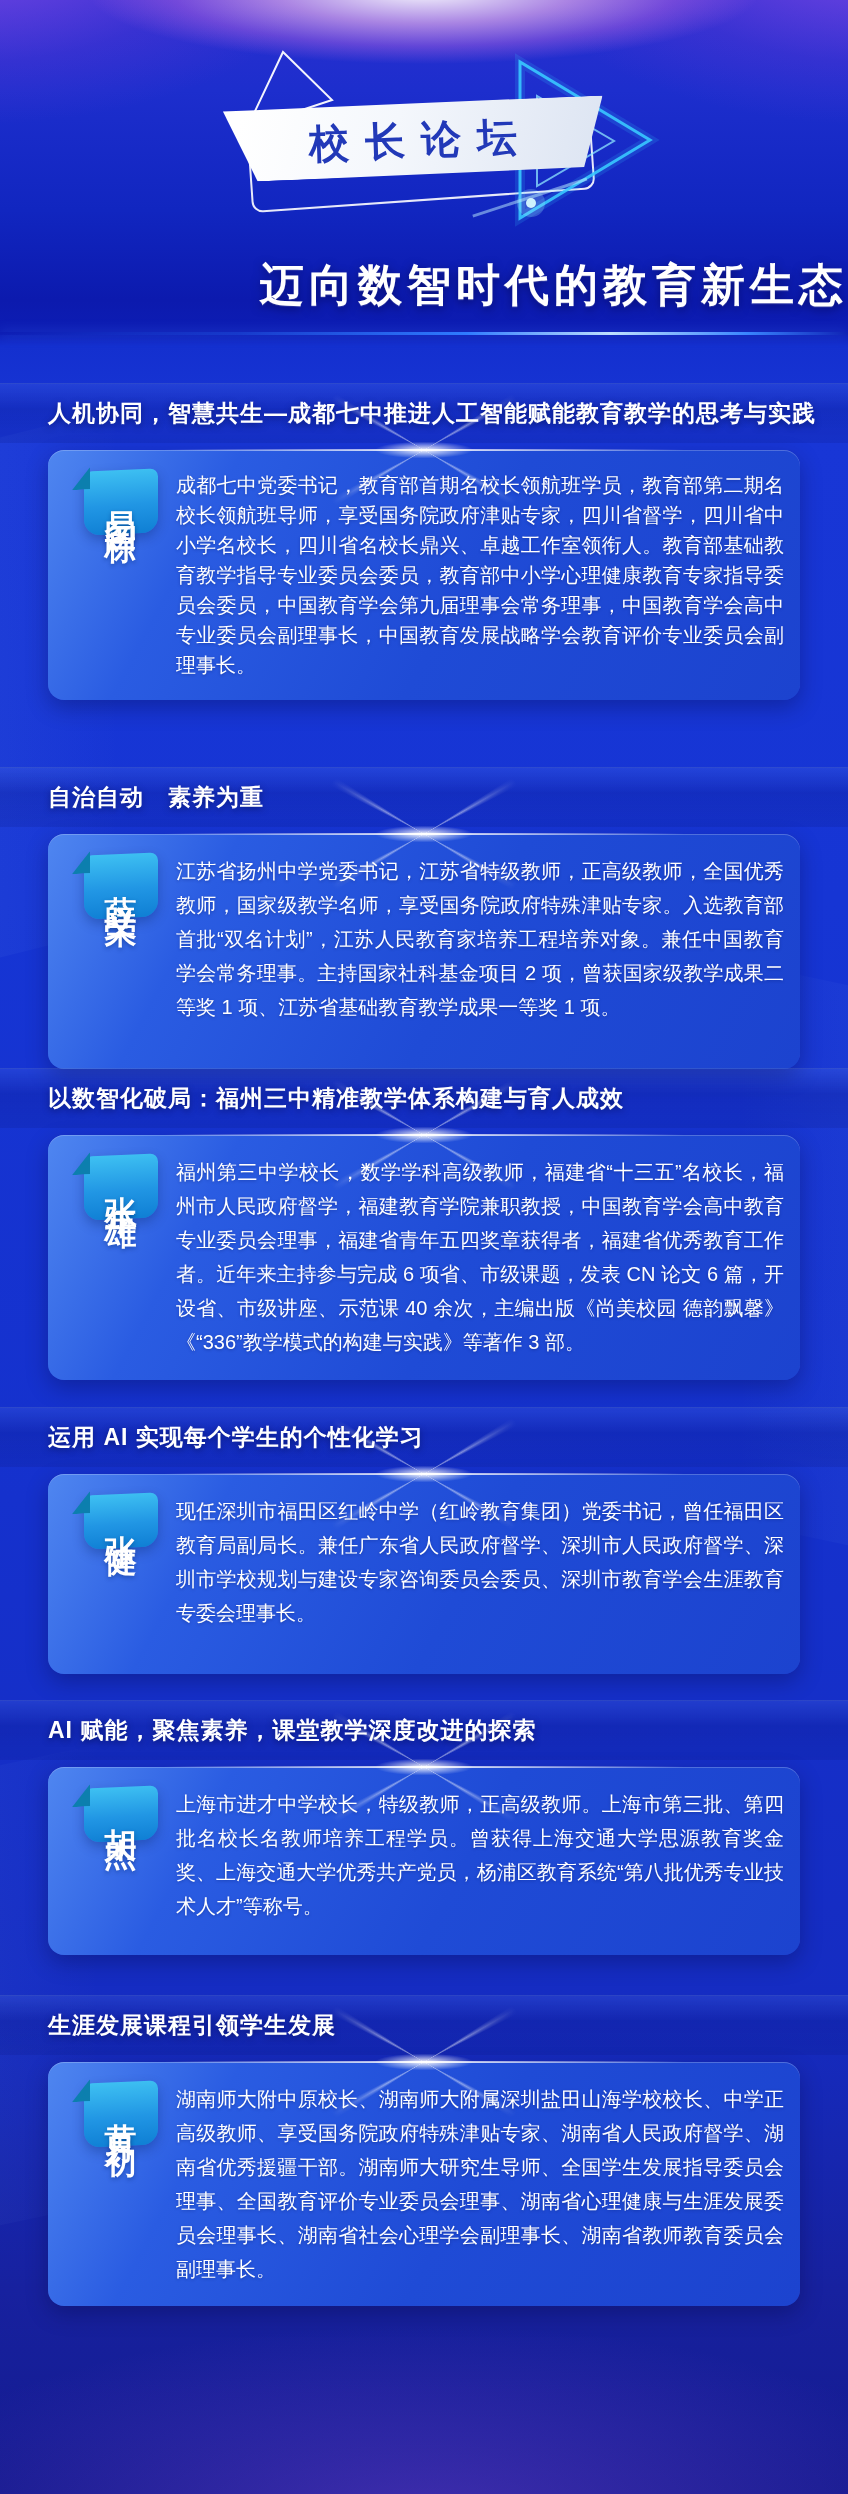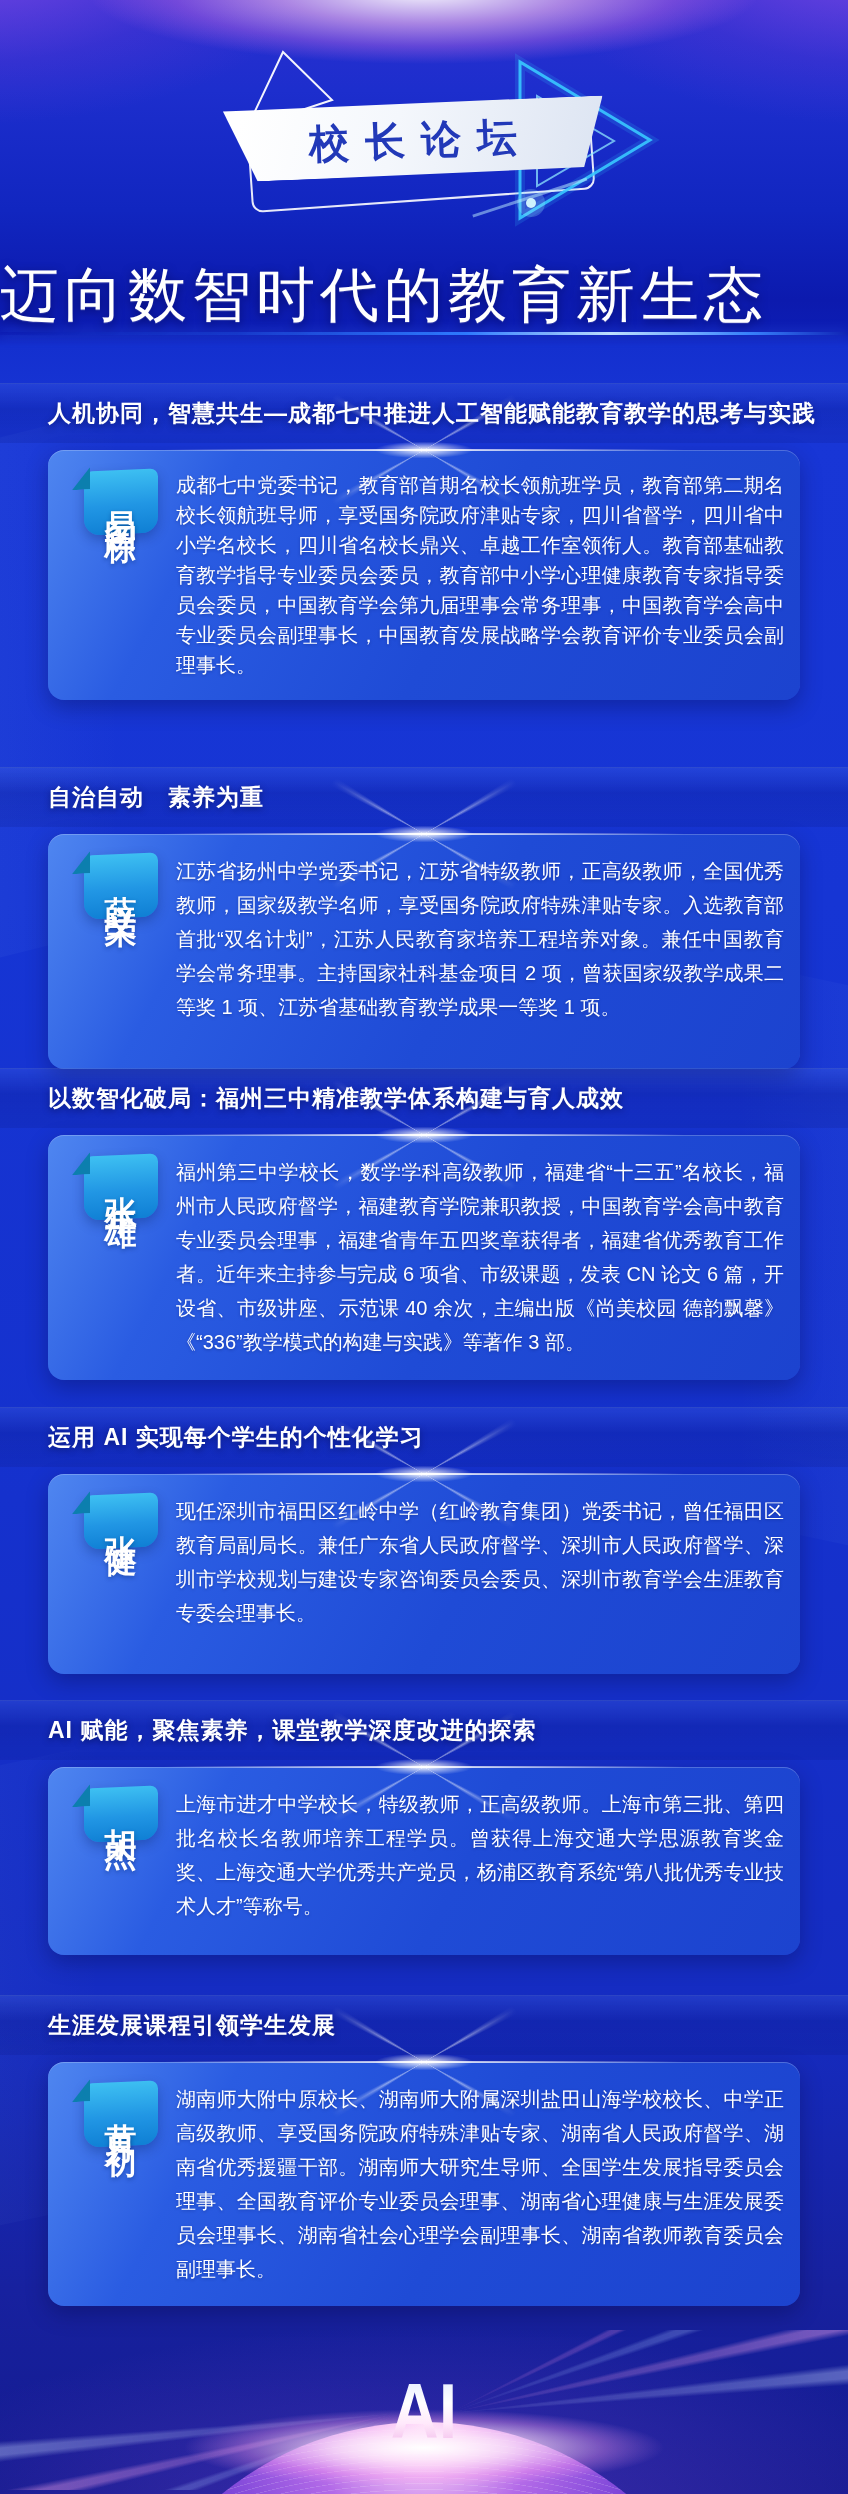--- a/index.html
+++ b/index.html
@@ -30,22 +30,22 @@
     clip-path:polygon(0 4%,100% 0,94.5% 96%,8.5% 100%);
     background:linear-gradient(105deg,#ffffff 5%,#f4f7fc 45%,#dce4f2 100%);
     display:flex;align-items:center;justify-content:center;z-index:2;
   }
   .ribbon-label{
     font-size:40px;font-weight:bold;color:#2239b8;letter-spacing:16px;
     padding-left:14px;transform:translateY(1px);white-space:nowrap;
   }
   
   .main-title{
-    position:absolute;left:0;top:256px;width:100%;text-align:left;
-    font-size:59px;font-weight:normal;letter-spacing:5px;
+    position:absolute;left:0;top:256px;width:100%;text-align:right;
+    font-size:44px;font-weight:bold;letter-spacing:5px;
     text-shadow:0 3px 10px rgba(0,0,60,.55),0 1px 0 rgba(255,255,255,.18);
     z-index:2;white-space:nowrap;
   }
   .title-divider{
     position:absolute;left:0;top:332px;width:100%;height:3px;z-index:1;
     background:linear-gradient(90deg,rgba(10,20,130,0),rgba(30,80,220,.55) 28%,#2f7bff 55%,#bfe0ff 72%,#3a86ff 88%,rgba(20,50,180,.25));
     box-shadow:0 0 12px rgba(70,130,255,.45);
   }
 
   
@@ -235,21 +235,14 @@
     <div class="section-heading">生涯发展课程引领学生发展</div>
     <div class="card" style="min-height:240px">
       <div class="flare"></div>
       <div class="tag">
         <div class="tag-name">黄月初</div>
       </div>
       <div class="bio">湖南师大附中原校长、湖南师大附属深圳盐田山海学校校长、中学正高级教师、享受国务院政府特殊津贴专家、湖南省人民政府督学、湖南省优秀援疆干部。湖南师大研究生导师、全国学生发展指导委员会理事、全国教育评价专业委员会理事、湖南省心理健康与生涯发展委员会理事长、湖南省社会心理学会副理事长、湖南省教师教育委员会副理事长。</div>
     </div>
   </section>
 
-  <div class="bottom-fx">
-    <div class="rays rays-left"></div>
-    <div class="rays rays-right"></div>
-    <div class="globe"></div>
-    <div class="horizon-glow"></div>
-    <div class="ai-text">AI</div>
-  </div>
 
 </div>
 
 </body></html>

